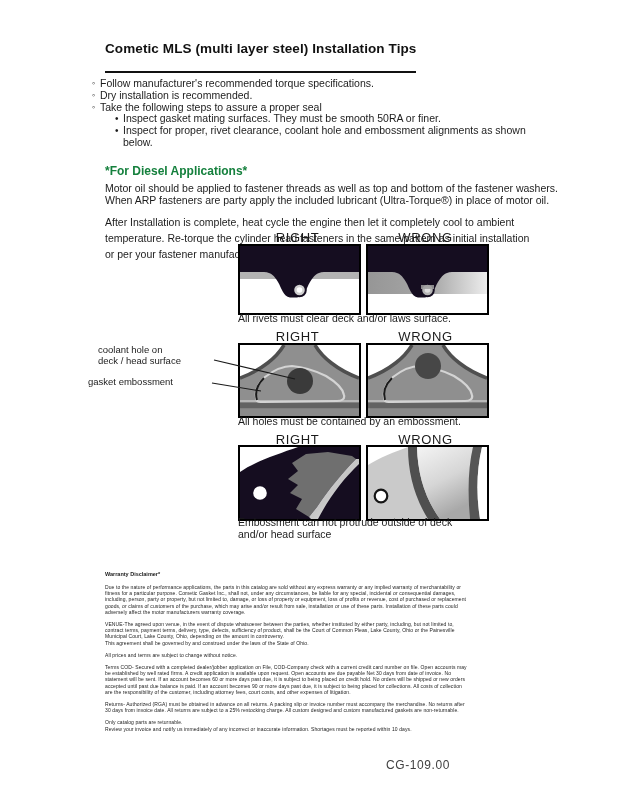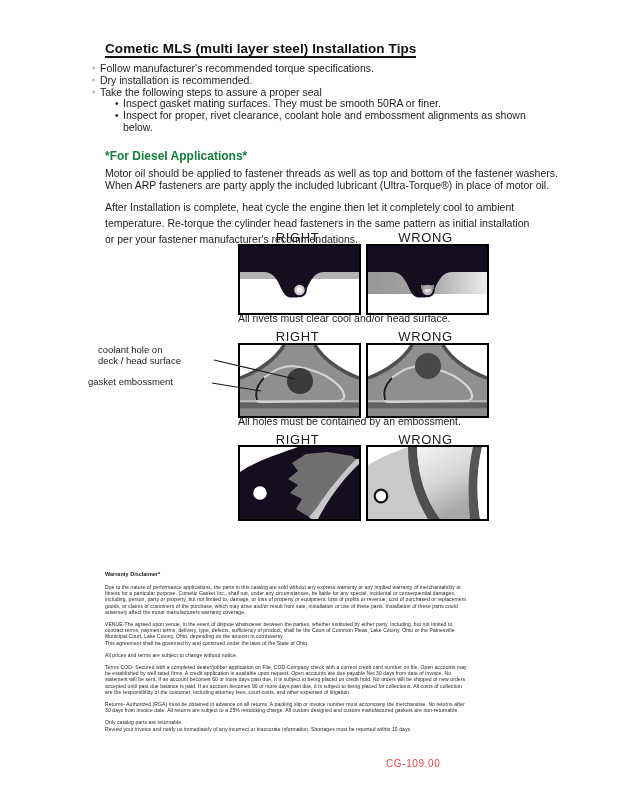--- a/index.html
+++ b/index.html
@@ -5,21 +5,21 @@
   html,body{margin:0;padding:0;background:#e8e8e8;}
   #page{
     position:relative;width:618px;height:800px;background:#ffffff;
     font-family:"Liberation Sans", sans-serif;color:#1a1a1a;overflow:hidden;
     margin:0 auto;
   }
   
   #content-top{position:absolute;left:92px;top:25px;width:440px;}
   .title{
     display:inline-block;margin:16px 0 5px 13px;font-size:13.5px;font-weight:bold;
-    color:#111;border-bottom:2px solid #111;padding-bottom:0;letter-spacing:.1px;
+    color:#111;border-bottom:2px solid #111;padding-bottom:15px;letter-spacing:.1px;
   }
   .bullet-row{display:flex;font-size:10.5px;line-height:11.8px;color:#1c1c1c;}
   .bullet-row .marker{width:8px;flex:0 0 8px;font-size:9px;}
   .bullet-row.sub{margin-left:23px;}
   .bullet-row.sub .marker{font-size:10px;}
   .diesel-heading{margin:15px 0 0 13px;font-size:12px;font-weight:bold;color:#15803d;}
   .para{margin:4px 0 0 13px;font-size:10.5px;line-height:12.2px;white-space:pre-line;color:#1c1c1c;width:505px;}
   .para.p2{margin-top:8px;line-height:16px;}
   .para.note{margin-top:9px;}
   
@@ -27,21 +27,21 @@
   .dlabel{position:absolute;width:119px;text-align:center;font-size:13px;letter-spacing:.6px;color:#1b1b1b;}
   .panel{position:absolute;border:2px solid #000;background:#fff;}
   .caption{position:absolute;left:238px;font-size:10.5px;line-height:11.5px;color:#1c1c1c;white-space:pre-line;width:300px;}
   .annot{position:absolute;text-align:left;font-size:9.5px;line-height:10.8px;color:#1c1c1c;white-space:pre-line;}
   #leader-lines{position:absolute;left:0;top:0;}
   
   #disclaimer{position:absolute;left:105px;top:571px;width:414px;color:#222;}
   #disclaimer .d-head{font-size:5.5px;font-weight:bold;margin:0 0 7px 0;}
   #disclaimer p{font-size:5px;line-height:6.2px;margin:0 0 6px 0;white-space:pre-line;letter-spacing:.1px;}
   
-  #page-code{position:absolute;left:386px;top:758px;font-size:10px;letter-spacing:.6px;color:#ef4444;}
+  #page-code{position:absolute;left:386px;top:758px;font-size:12px;letter-spacing:.6px;color:#404040;}
 </style>
 </head>
 <body>
 
 <div id="page">
 
   <div id="content-top">
     <h1 class="title">Cometic MLS (multi layer steel) Installation Tips</h1>
 
     <div class="bullet-row">
@@ -97,21 +97,21 @@
       </defs>
       <rect x="0" y="0" width="119" height="67" fill="#ffffff"></rect>
       <rect x="0" y="26" width="119" height="22" fill="url(#deckGrad)"></rect>
       <rect x="0" y="48" width="119" height="19" fill="#ffffff"></rect>
       <path d="M0,0 H119 V26 H84 C76,26.5 74,30 70,36 C66,43 65,50 57,51.5 L50,51.5 C43,50 42,43 38,36 C34,30 32,26.5 24,26 H0 Z" fill="#150d20"></path>
       <circle cx="59.5" cy="44" r="6.3" fill="#b5b5b5" stroke="#150d20" stroke-width="2"></circle>
       <circle cx="59.5" cy="44" r="2.8" fill="#dedede"></circle>
       <rect x="53" y="39" width="13" height="4" fill="#9f9f9f" opacity=".85"></rect>
     </svg>
 
-    <div class="caption" style="top:313px">All rivets must clear cool and/or head surface.</div>
+    <div class="caption" style="top:313px">All rivets must clear deck and/or laws surface.</div>
 
     <div class="dlabel" style="left:238px;top:329px">RIGHT</div>
     <div class="dlabel" style="left:366px;top:329px">WRONG</div>
 
     <svg class="panel" style="left:238px;top:343px" width="119" height="71" viewBox="0 0 119 71">
       <rect x="0" y="0" width="119" height="71" fill="#8f8f8f"></rect>
       <rect x="0" y="55" width="119" height="2.5" fill="#b8b8b8"></rect>
       <rect x="0" y="57.5" width="119" height="6" fill="#636363"></rect>
       <rect x="0" y="63.5" width="119" height="7.5" fill="#8a8a8a"></rect>
       <path d="M0,0 H44 C37,12 22,25 0,33 Z" fill="#ffffff"></path>
@@ -175,20 +175,22 @@
       </defs>
       <rect x="0" y="0" width="119" height="72" fill="#cacaca"></rect>
       <path d="M0,0 H40 C26,5 11,11 0,18 Z" fill="#ffffff"></path>
       <path d="M40,0 Q40,40 60,72 L72,72 Q50,42 49,0 Z" fill="#4f4f4f"></path>
       <path d="M49,0 Q50,42 72,72 L102,72 Q98,30 105,0 Z" fill="url(#silverGrad)"></path>
       <path d="M105,0 Q98,30 102,72 L112,72 Q106,34 114,0 Z" fill="#565656"></path>
       <path d="M114,0 Q106,34 112,72 L119,72 L119,0 Z" fill="#ffffff"></path>
       <circle cx="13" cy="49" r="6.3" fill="#ffffff" stroke="#151515" stroke-width="2.2"></circle>
     </svg>
 
+    <div class="caption" style="top:517px">Embossment can not protrude outside of deck
+and/or head surface</div>
   </div>
 
   <div id="disclaimer">
     <div class="d-head">Warranty Disclaimer*</div>
     <p>Due to the nature of performance applications, the parts in this catalog are sold without any express warranty or any implied warranty of merchantability or
 fitness for a particular purpose.  Cometic Gasket Inc., shall not, under any circumstances, be liable for any special, incidental or consequential damages,
 including, person, party or property, but not limited to, damage, or loss of property or equipment, loss of profits or revenue, cost of purchased or replacement
 goods, or claims of customers of the purchase, which may arise and/or result from sale, installation or use of these parts.  Installation of these parts could
 adversely affect the motor manufacturers warranty coverage.</p>
     <p>VENUE-The agreed upon venue, in the event of dispute whatsoever between the parties, whether instituted by either party, including, but not limited to,

